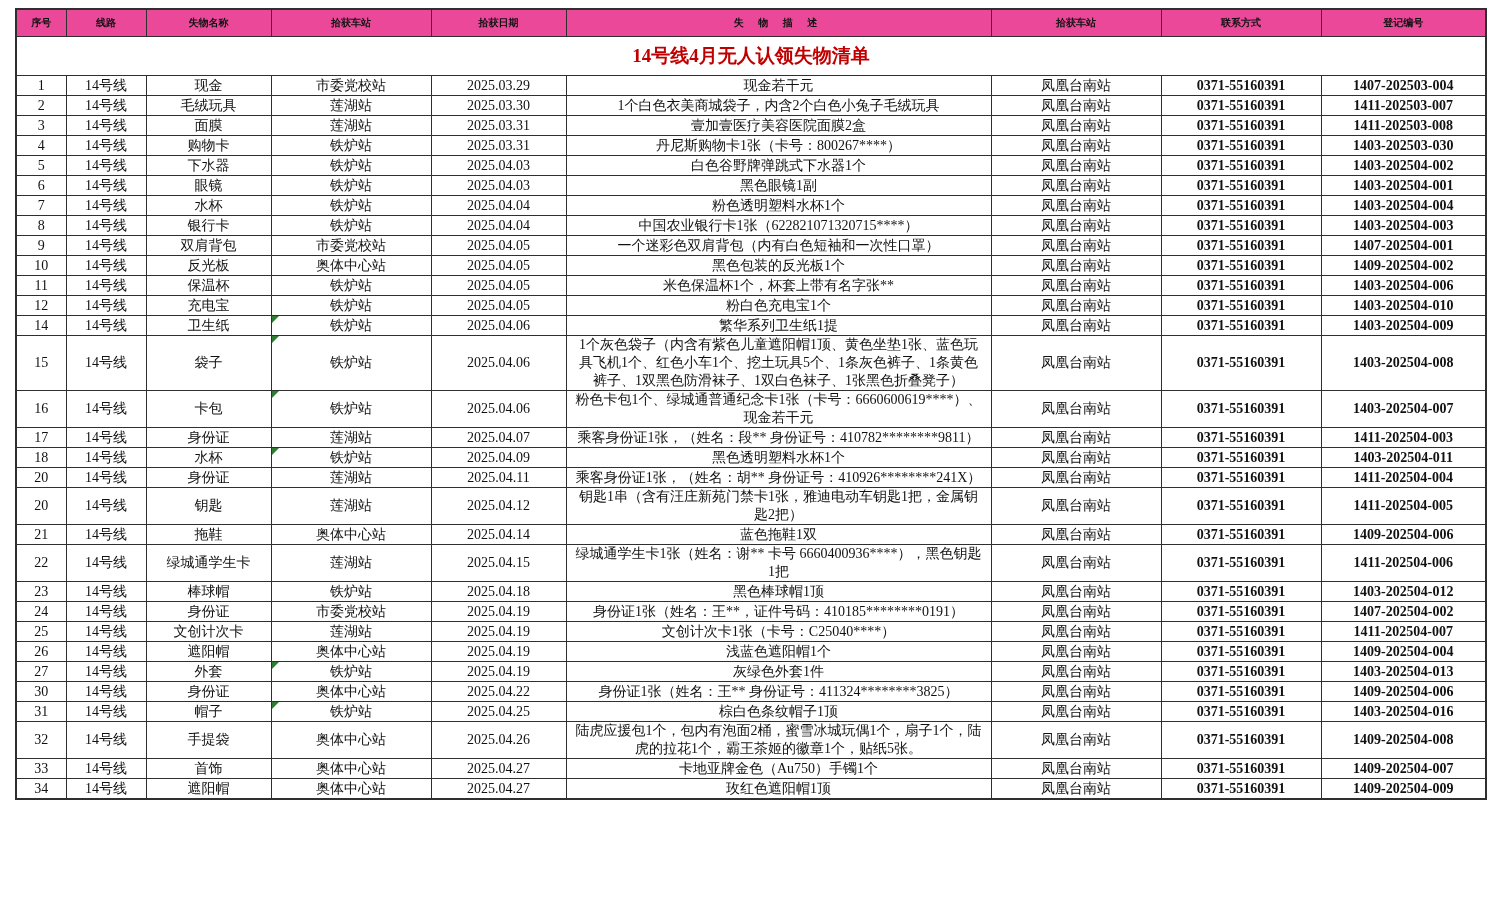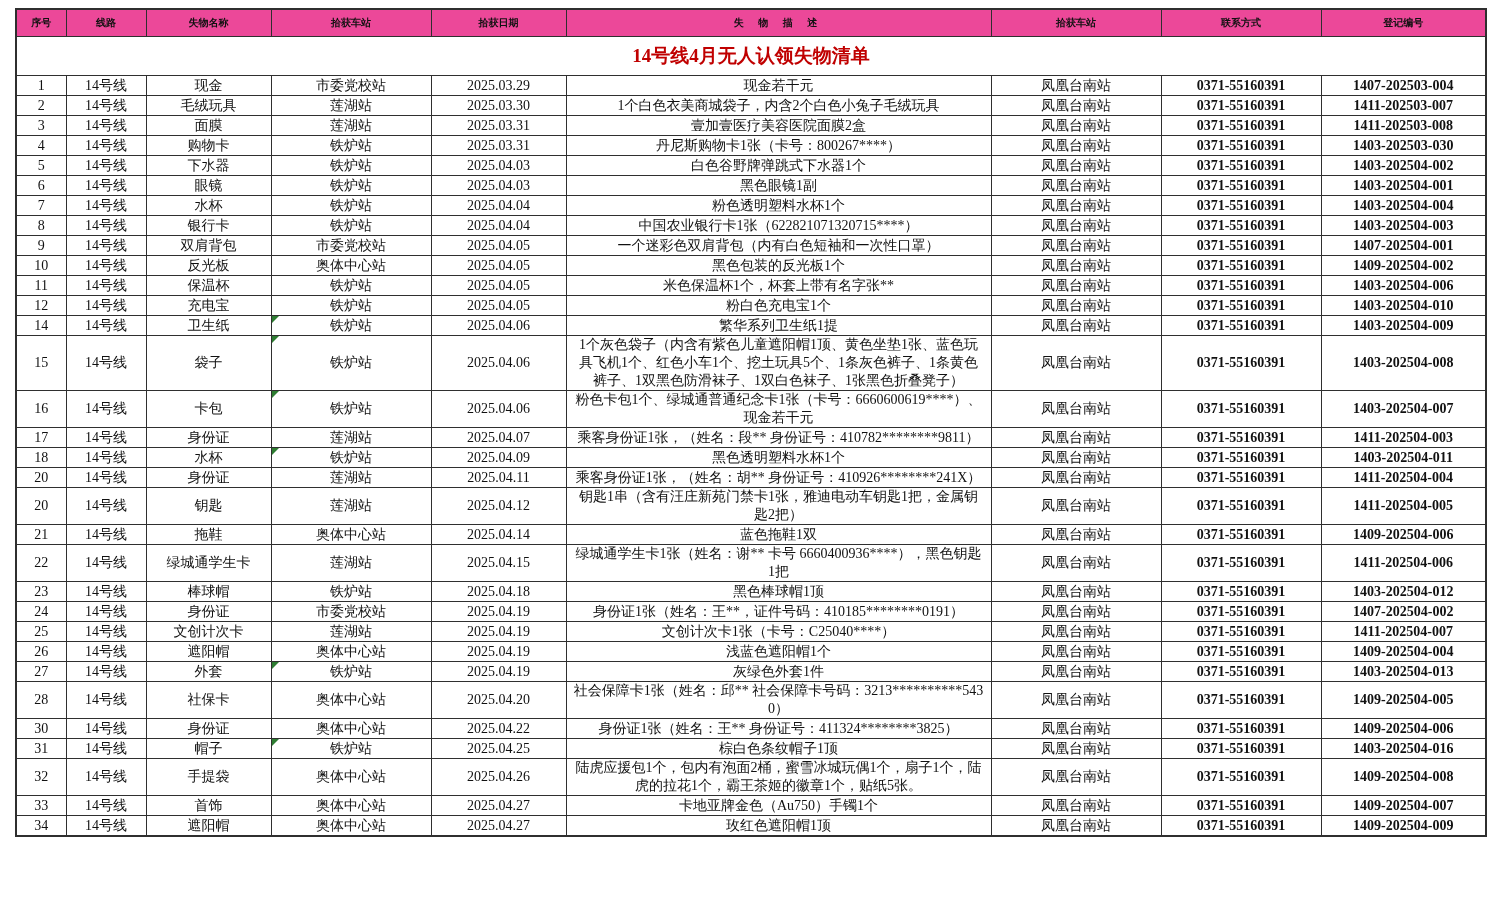--- a/index.html
+++ b/index.html
@@ -373,31 +373,20 @@
     <td class="cell-line">14号线</td>
     <td class="cell-item">外套</td>
     <td class="cell-station marker">铁炉站</td>
     <td class="cell-date">2025.04.19</td>
     <td class="cell-desc">灰绿色外套1件</td>
     <td class="cell-pickup">凤凰台南站</td>
     <td class="cell-contact">0371-55160391</td>
     <td class="cell-reg">1403-202504-013</td>
   </tr>
         <tr>
-    <td class="cell-no">28</td>
-    <td class="cell-line">14号线</td>
-    <td class="cell-item">社保卡</td>
-    <td class="cell-station">奥体中心站</td>
-    <td class="cell-date">2025.04.20</td>
-    <td class="cell-desc">社会保障卡1张（姓名：邱** 社会保障卡号码：3213**********5430）</td>
-    <td class="cell-pickup">凤凰台南站</td>
-    <td class="cell-contact">0371-55160391</td>
-    <td class="cell-reg">1409-202504-005</td>
-  </tr>
-        <tr>
     <td class="cell-no">30</td>
     <td class="cell-line">14号线</td>
     <td class="cell-item">身份证</td>
     <td class="cell-station">奥体中心站</td>
     <td class="cell-date">2025.04.22</td>
     <td class="cell-desc">身份证1张（姓名：王** 身份证号：411324********3825）</td>
     <td class="cell-pickup">凤凰台南站</td>
     <td class="cell-contact">0371-55160391</td>
     <td class="cell-reg">1409-202504-006</td>
   </tr>

